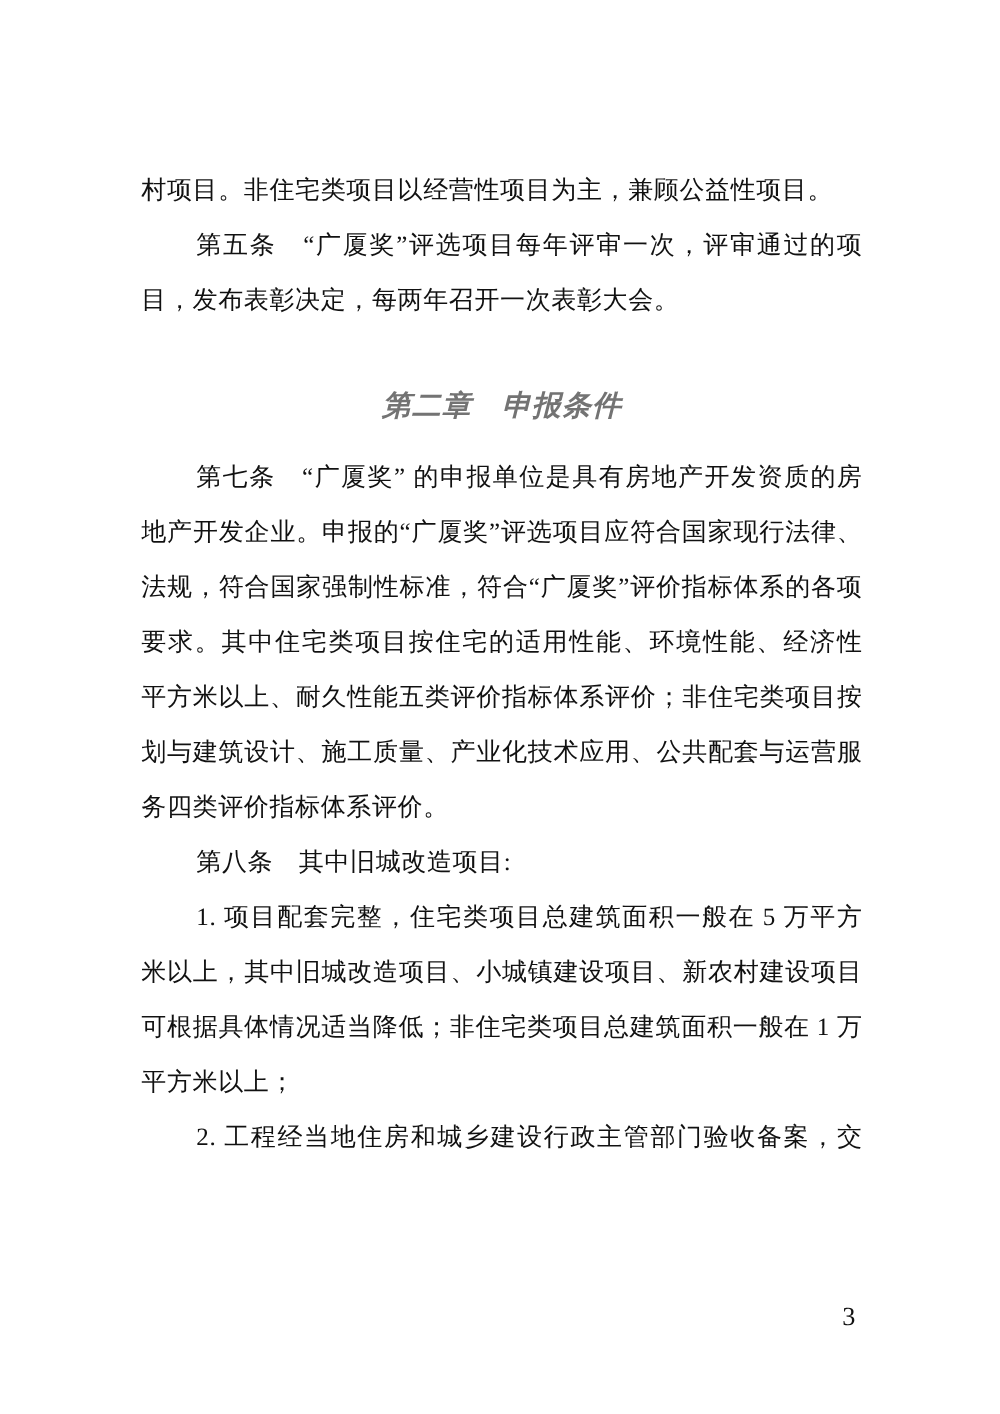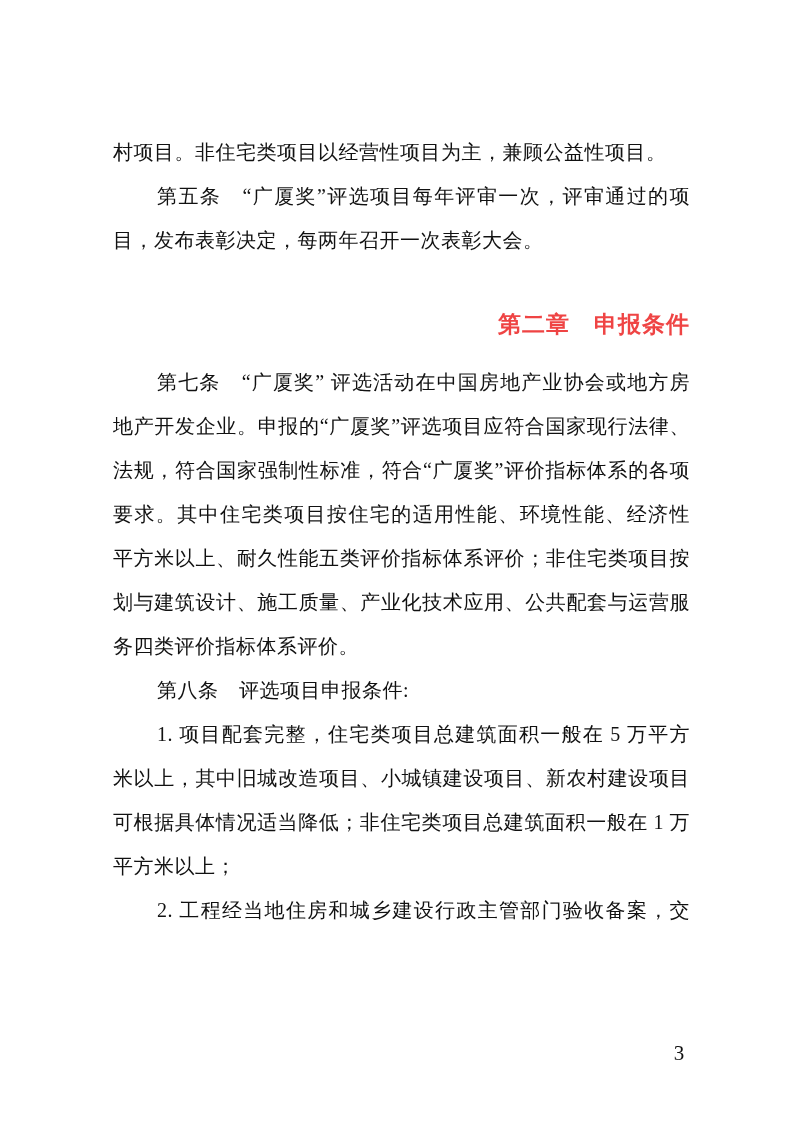--- a/index.html
+++ b/index.html
@@ -37,23 +37,24 @@
   .line.fill {
     text-align: justify;
     text-align-last: justify;
   }
   .chapter-heading {
     height: 44px;
     line-height: 44px;
     margin: 41px 0 13px 0;
     font-size: 23px;
     font-weight: bold;
-    text-align: right;
+    text-align: center;
     letter-spacing: 1px;
-    color: #ef4444;
+    color: #737373;
+    font-style: italic;
   }
   .page-number {
     position: absolute;
     left: 664px;
     top: 1038px;
     width: 30px;
     height: 30px;
     line-height: 30px;
     font-size: 21px;
     text-align: center;
@@ -64,28 +65,28 @@
 <body>
 
 <div class="page">
   <div class="text-block">
     <div class="line">村项目。非住宅类项目以经营性项目为主，兼顾公益性项目。</div>
     <div class="line indent fill">第五条　“广厦奖”评选项目每年评审一次，评审通过的项</div>
     <div class="line">目，发布表彰决定，每两年召开一次表彰大会。</div>
 
     <div class="chapter-heading">第二章　申报条件</div>
 
-    <div class="line indent fill">第七条　“广厦奖” 评选活动在中国房地产业协会或地方房</div>
+    <div class="line indent fill">第七条　“广厦奖” 的申报单位是具有房地产开发资质的房</div>
     <div class="line fill">地产开发企业。申报的“广厦奖”评选项目应符合国家现行法律、</div>
     <div class="line fill">法规，符合国家强制性标准，符合“广厦奖”评价指标体系的各项</div>
     <div class="line fill">要求。其中住宅类项目按住宅的适用性能、环境性能、经济性能、</div>
     <div class="line fill">平方米以上、耐久性能五类评价指标体系评价；非住宅类项目按规</div>
     <div class="line fill">划与建筑设计、施工质量、产业化技术应用、公共配套与运营服</div>
     <div class="line">务四类评价指标体系评价。</div>
-    <div class="line indent">第八条　评选项目申报条件:</div>
+    <div class="line indent">第八条　其中旧城改造项目:</div>
     <div class="line indent fill">1. 项目配套完整，住宅类项目总建筑面积一般在 5 万平方</div>
     <div class="line fill">米以上，其中旧城改造项目、小城镇建设项目、新农村建设项目</div>
     <div class="line fill">可根据具体情况适当降低；非住宅类项目总建筑面积一般在 1 万</div>
     <div class="line">平方米以上；</div>
     <div class="line indent fill">2. 工程经当地住房和城乡建设行政主管部门验收备案，交</div>
   </div>
 
   <div class="page-number">3</div>
 </div>
 

